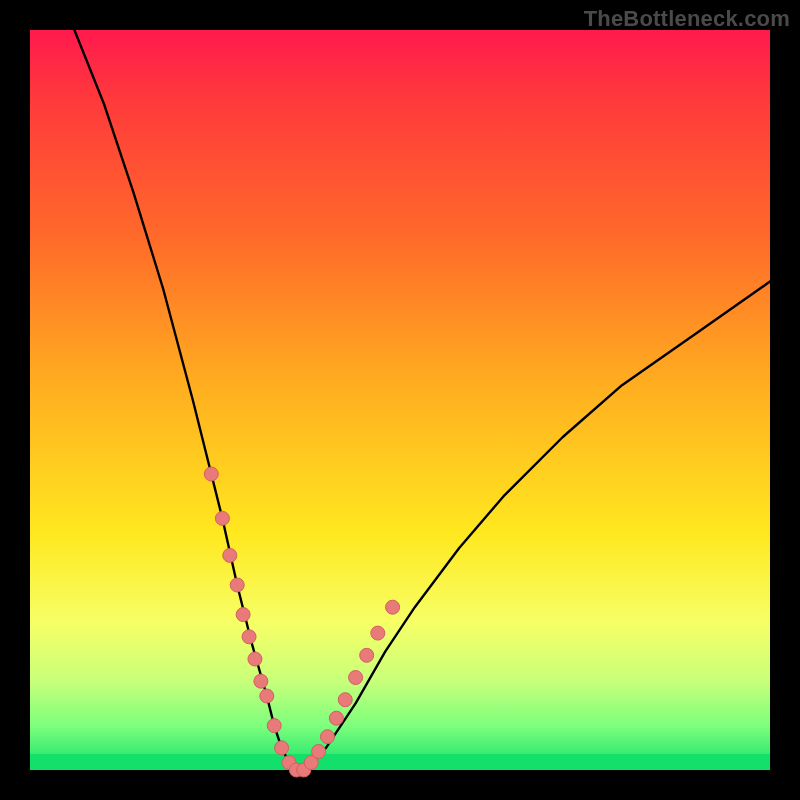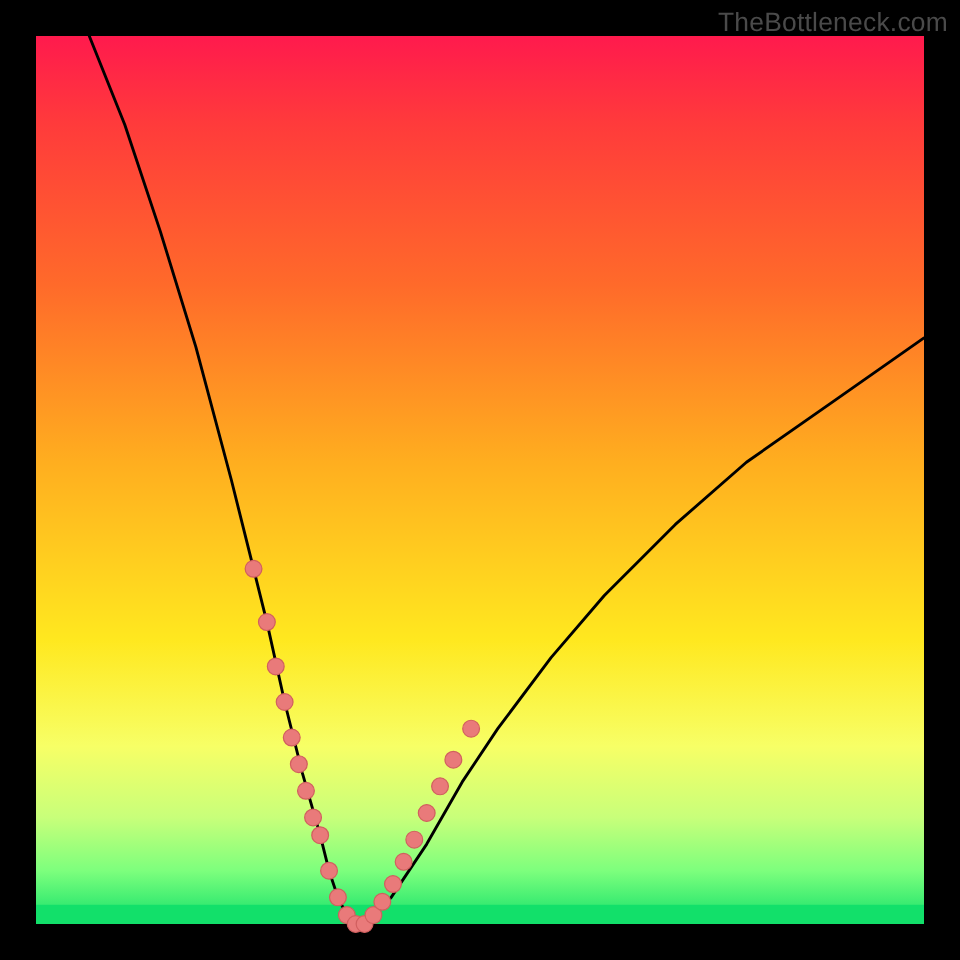--- a/index.html
+++ b/index.html
@@ -35,21 +35,21 @@
       #c8ff7a 88%,
       #7dff7d 94%,
       #12e06a 100%);
   }
   .watermark {
     position: absolute;
     top: 6px;
     right: 10px;
     color: #4a4a4a;
     font-size: 22px;
-    font-weight: 400;
+    font-weight: 700;
     letter-spacing: 0.2px;
     user-select: none;
   }
   svg.curve {
     position: absolute;
     left: 0;
     top: 0;
     width: 740px;
     height: 740px;
     overflow: visible;

